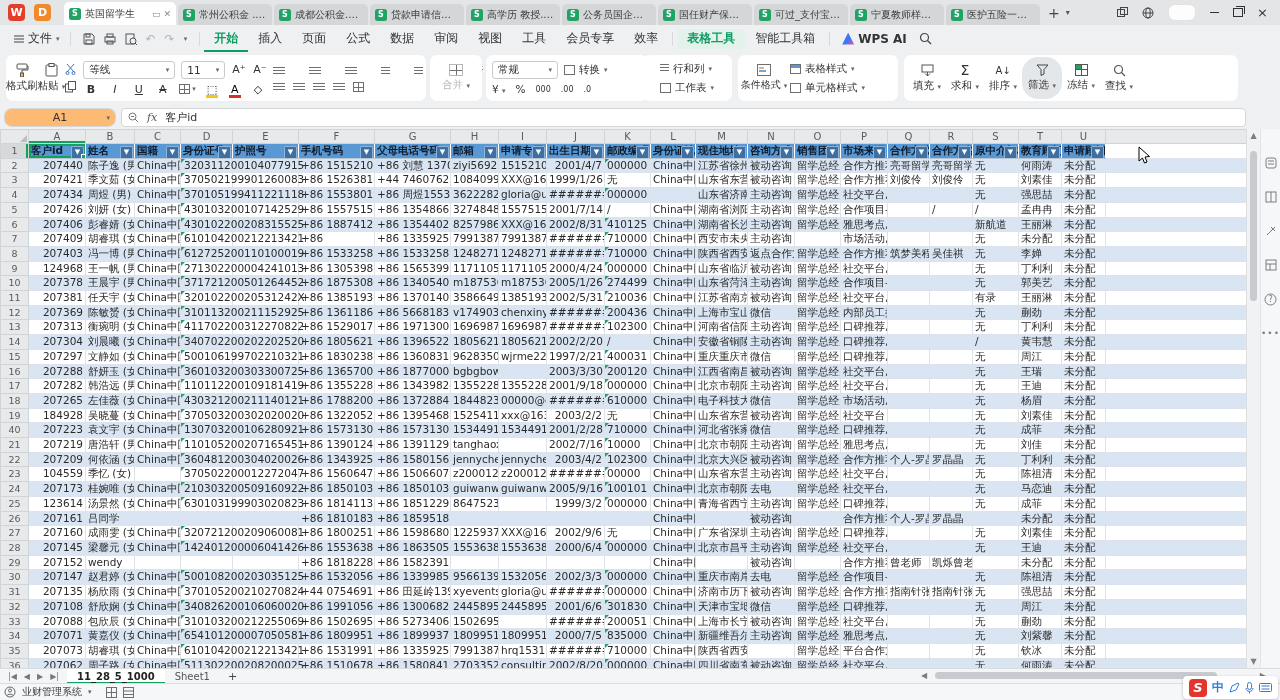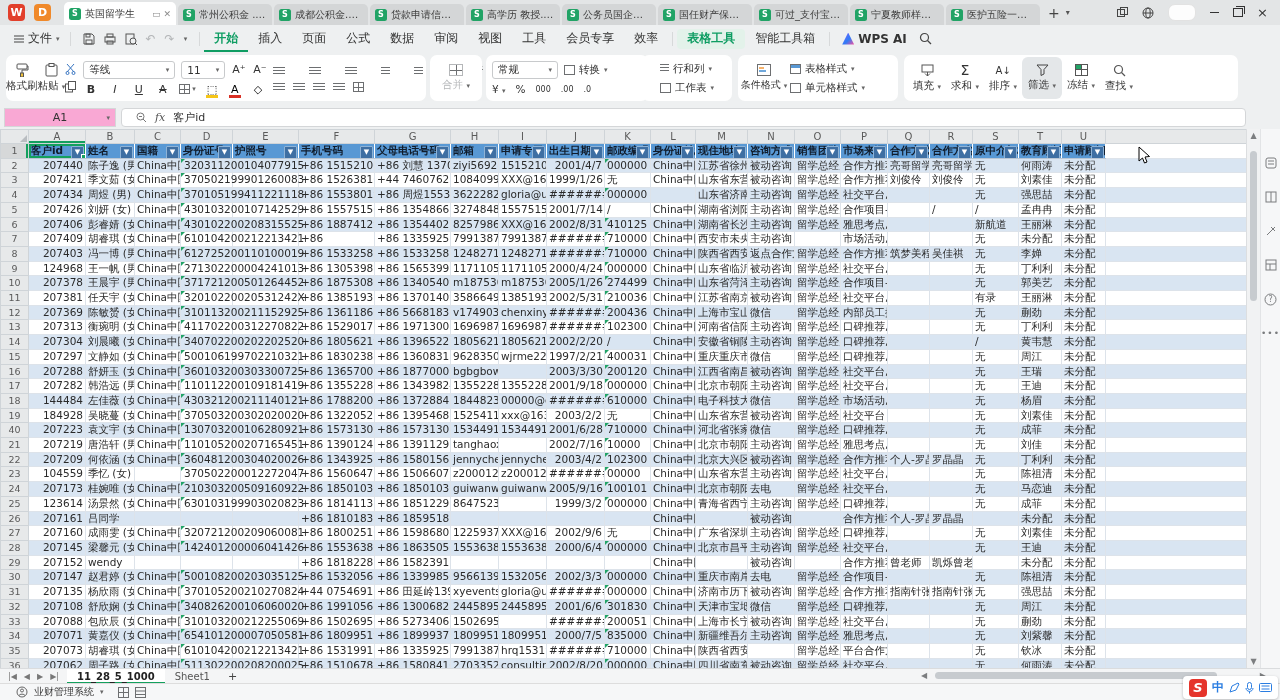--- a/index.html
+++ b/index.html
@@ -55,30 +55,30 @@
   .colorA{position:relative;font-size:11px;width:14px;text-align:center;line-height:11px}
   .colorA i{position:absolute;left:1px;right:1px;bottom:-3px;height:3px;display:block}
   .barsicon{width:12px;height:9px;background:repeating-linear-gradient(#6d6f71 0 1px,transparent 1px 3px)}
   .barsicon.short{width:9px}
   .stack2{display:flex;flex-direction:column;gap:5px;justify-content:center}
   .stackitem{display:flex;align-items:center;gap:4px;font-size:10.5px;color:#333;white-space:nowrap}
   .boxic{width:11px;height:10px;border:1px solid #6d6f71;box-sizing:border-box}
   .boxic.grid{background:linear-gradient(#6d6f71 0 0) 0 50%/100% 1px no-repeat,linear-gradient(#6d6f71 0 0) 50% 0/1px 100% no-repeat}
   .boxic.cf{border-color:#6d6f71;background:linear-gradient(#6fa8dc 0 0) 1px 5px/7px 2px no-repeat,linear-gradient(#f6b26b 0 0) 1px 2px/5px 2px no-repeat}
   .boxic.ts{background:linear-gradient(#5898d4 0 0) 0 0/100% 3px no-repeat}
-  .rbig.activefilter{background:#e4e7e9;border-radius:6px;height:42px}
+  .rbig.activefilter{background:#e4e7e9;border-radius:16px;height:42px}
   .sum{font-size:14px;color:#333;line-height:13px}
   .sortglyph{font-size:10px;color:#333;line-height:13px}
   .disabled{color:#b5b7b9}
   .disabled .boxic{border-color:#b5b7b9}
   
   .fbar{position:absolute;top:106px;left:0;width:100%;height:23px;background:#eef0f1}
-  .namebox{position:absolute;left:4px;top:2px;width:112px;height:19px;background:#f9a8d4;border:1px solid #d4d6d8;border-radius:0;box-sizing:border-box;display:flex;align-items:center;justify-content:center;font-size:11px;color:#333}
+  .namebox{position:absolute;left:4px;top:2px;width:112px;height:19px;background:#fdba74;border:1px solid #d4d6d8;border-radius:8px;box-sizing:border-box;display:flex;align-items:center;justify-content:center;font-size:11px;color:#333}
   .namebox .chev{position:absolute;right:5px}
-  .fxbox{position:absolute;left:121px;top:2px;right:34px;height:19px;background:#fff;border:1px solid #d4d6d8;border-radius:4px;box-sizing:border-box;display:flex;align-items:center;font-size:11px;color:#333;padding-left:14px;gap:8px}
+  .fxbox{position:absolute;left:121px;top:2px;right:34px;height:19px;background:#fff;border:1px solid #d4d6d8;border-radius:4px;box-sizing:border-box;display:flex;align-items:center;font-size:11px;color:#333;padding-left:6px;gap:8px}
   .fx{font-family:"DejaVu Serif","Liberation Serif",serif;font-style:italic;color:#555;font-size:11px}
   
   .gridwrap{position:absolute;top:129px;left:0;width:1246px;height:539px;background:#fff;overflow:hidden}
   table.sheet{border-collapse:collapse;table-layout:fixed;width:1246px}
   .sheet td{padding:0 2px;font-size:10.5px;color:#2a2a2a;overflow:hidden;white-space:nowrap;height:13.7px;line-height:13.7px;border-right:1px solid #dde3ea;border-bottom:1px solid #dde3ea;box-sizing:content-box}
   .sheet tr.lrow td{height:13px;line-height:13px;background:#e7e9ea;border:1px solid #cfd4d8;color:#5a5a5a;font-size:10px;text-align:center;padding:0}
   .sheet td.corner{background:#e7e9ea;position:relative}
   .cornertri{position:absolute;right:1px;bottom:1px;width:0;height:0;border-left:7px solid transparent;border-bottom:7px solid #b9bdc1}
   .sheet td.selhdr{background:#d6d8d9;box-shadow:inset 0 -2px 0 #14a05e}
   .sheet td.rn{background:#e7e9ea;border:1px solid #cfd4d8;color:#5a5a5a;font-size:9.5px;text-align:center;padding:0}
@@ -104,21 +104,21 @@
   
   .sheetbar{position:absolute;left:0;top:668px;width:100%;height:15px;background:#f4f5f6;border-top:1px solid #dadcde;box-sizing:border-box;display:flex;align-items:center;font-size:10px;color:#555}
   .navarr{display:flex;gap:7px;padding:0 8px;font-size:8px;color:#777}
   .stab{height:15px;display:flex;align-items:center;padding:0 10px;white-space:nowrap}
   .stab.active{background:#fff;box-shadow:inset 0 -2px 0 #14a05e;color:#222;font-weight:600}
   .addsheet{padding:0 8px;font-size:11px;color:#444}
   .hscroll{position:absolute;right:14px;top:670px;width:345px;height:11px}
   .hthumb{position:absolute;left:14px;top:2px;width:282px;height:7px;background:#c7cbcf;border-radius:4px}
   .harr{position:absolute;top:1px;font-size:8px;color:#7c7e80}
   
-  .statusbar{position:absolute;left:0;top:683px;width:100%;height:17px;background:#f6f7f8;border-top:1px solid #ddd;box-sizing:border-box;display:flex;align-items:center;font-size:10px;color:#3a3a3a;padding:0 16px}
+  .statusbar{position:absolute;left:0;top:683px;width:100%;height:17px;background:#f6f7f8;border-top:1px solid #ddd;box-sizing:border-box;display:flex;align-items:center;font-size:10px;color:#3a3a3a;padding:0 4px}
   .sbleft{display:flex;align-items:center;gap:6px}
   
   .sogou{position:absolute;right:2px;bottom:1px;height:23px;background:#fff;border-radius:4px;box-shadow:0 1px 3px rgba(0,0,0,.25);display:flex;align-items:center;gap:5px;padding:0 6px;z-index:9}
   .slogo{width:18px;height:18px;border-radius:4px;background:#e5342b;color:#fff;font-weight:bold;font-size:13px;display:flex;align-items:center;justify-content:center;font-style:italic}
   .szh{color:#2a7de1;font-size:12px;font-weight:600}
   .cursor{position:absolute;z-index:20}
 </style>
 </head>
 <body>
 
@@ -988,21 +988,21 @@
             <td class="dc">社交平台,/</td>
             <td class="dc"></td>
             <td class="dc"></td>
             <td class="dc">无</td>
             <td class="dc">王迪</td>
             <td class="dc">未分配</td>
             <td class="dc filler"></td>
           </tr>
           <tr class="drow band">
             <td class="rn">18</td>
-            <td class="dc ar">144484</td>
+            <td class="dc ar">207265</td>
             <td class="dc">左佳薇 (女</td>
             <td class="dc">China中国</td>
             <td class="dc ovf tri">
               <span>430321200211140121</span>
             </td>
             <td class="dc"></td>
             <td class="dc">+86 17882007</td>
             <td class="dc">+86 1372884680</td>
             <td class="dc">184482332</td>
             <td class="dc">00000@qq.</td>
@@ -1053,21 +1053,21 @@
             <td class="dc">袁文宇 (女</td>
             <td class="dc">China中国</td>
             <td class="dc ovf tri">
               <span>130703200106280921</span>
             </td>
             <td class="dc"></td>
             <td class="dc">+86 15731301</td>
             <td class="dc">+86 1573130169</td>
             <td class="dc">153449155</td>
             <td class="dc">153449155</td>
-            <td class="dc ar">2001/6/28</td>
+            <td class="dc ar">2001/2/28</td>
             <td class="dc tri">710000</td>
             <td class="dc">China中国</td>
             <td class="dc">河北省张家</td>
             <td class="dc">微信</td>
             <td class="dc">留学总经办</td>
             <td class="dc">口碑推荐,</td>
             <td class="dc"></td>
             <td class="dc"></td>
             <td class="dc">无</td>
             <td class="dc">成菲</td>

